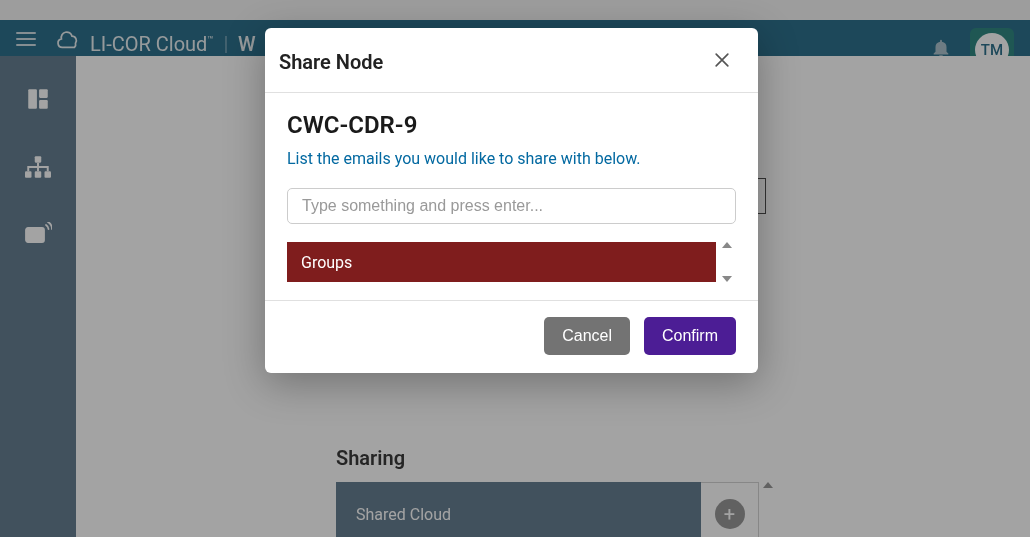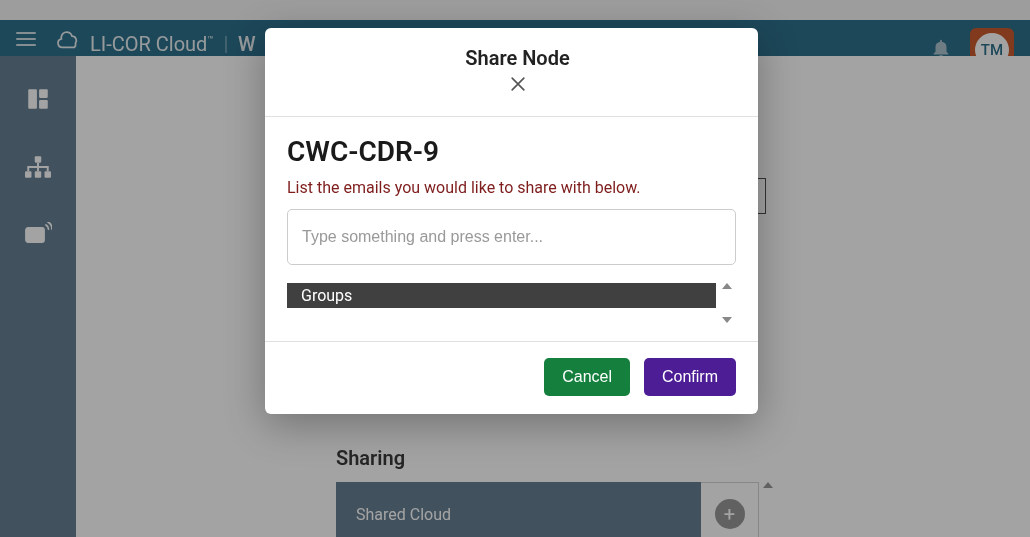--- a/index.html
+++ b/index.html
@@ -9,21 +9,21 @@
 .header { height: 56px; background: #0b5a7a; display: flex; align-items: flex-start; padding: 8px 16px; color: #fff; position: relative; z-index: 1; margin-top: 20px; }
 .menu-icon { width: 24px; height: 24px; margin-right: 16px; cursor: pointer; }
 .menu-icon div { width: 20px; height: 2px; background: #c9d9e0; margin: 4px 0; border-radius: 1px; }
 .logo-area { display: flex; align-items: center; font-size: 20px; font-weight: 500; color: #e8eef1; }
 .cloud-icon { margin-right: 8px; }
 .brand { font-weight: 400; }
 .brand sup { font-size: 10px; }
 .sep { margin: 0 10px; color: #8fb3c4; font-weight: 300; }
 .header-right { margin-left: auto; display: flex; align-items: center; gap: 18px; }
 .bell-icon { color: #9fb9c5; }
-.avatar-box { width: 44px; height: 44px; background: #c2410c; border-radius: 6px; display: flex; align-items: center; justify-content: center; }
+.avatar-box { width: 44px; height: 44px; background: #0f766e; border-radius: 6px; display: flex; align-items: center; justify-content: center; }
 .avatar { width: 34px; height: 34px; background: #fff; border-radius: 50%; display: flex; align-items: center; justify-content: center; color: #0b5a7a; font-weight: 500; font-size: 15px; }
 
 
 .sidebar { position: absolute; left: 0; top: 56px; bottom: 0; width: 76px; background: #4d6b80; z-index: 1; display: flex; flex-direction: column; align-items: center; padding-top: 30px; gap: 40px; }
 .sidebar-item { color: #fff; cursor: pointer; }
 
 
 .bg-content { position: absolute; left: 76px; right: 0; top: 56px; bottom: 0; background: #fff; z-index: 1; padding: 20px 0 0 0; }
 .section-title { font-size: 20px; font-weight: 600; color: #1a1a1a; margin-left: 260px; margin-top: 370px; }
 .panel-row { display:flex; align-items:center; margin: 12px 0 0 260px; }
@@ -34,35 +34,35 @@
 .arr { width:0; height:0; border-left:5px solid transparent; border-right:5px solid transparent; }
 .arr.up { border-bottom:6px solid #888; }
 .arr.down { border-top:6px solid #888; }
 .bg-box-outline { position:absolute; left:260px; top:122px; width:430px; height:36px; border:1px solid #333; }
 
 
 .overlay { position: absolute; inset: 0; background: rgba(50,50,50,0.45); z-index: 10; }
 
 
 .modal { position: absolute; left: 265px; top: 28px; width: 493px; background: #fff; border-radius: 6px; box-shadow: 0 10px 40px rgba(0,0,0,0.3); z-index: 20; }
-.modal-header { display: flex; align-items: center; justify-content: space-between; padding: 18px 22px 14px 34px; border-bottom: 1px solid #e0e0e0; flex-direction: column; }
+.modal-header { display: flex; align-items: center; justify-content: space-between; padding: 18px 22px 14px 14px; border-bottom: 1px solid #e0e0e0; }
 .modal-title { font-size: 20px; font-weight: 600; color: #222; }
 .close-x { color: #555; cursor: pointer; padding: 4px; }
 .modal-body { padding: 18px 22px 8px 22px; color: #333; }
-.node-name { font-size: 28px; font-weight: 600; margin-bottom: 10px; color: #1a1a1a; }
+.node-name { font-size: 24px; font-weight: 600; margin-bottom: 10px; color: #1a1a1a; }
 .desc { font-size: 16px; line-height: 1.55; color: #333; margin-bottom: 16px; }
-.instr { font-size: 16px; color: #7f1d1d; margin-bottom: 12px; }
-.email-input { width: 100%; height: 56px; border: 1px solid #ccc; border-radius: 5px; padding: 0 14px; font-size: 16px; color: #555; }
+.instr { font-size: 16px; color: #0369a1; margin-bottom: 20px; }
+.email-input { width: 100%; height: 36px; border: 1px solid #ccc; border-radius: 5px; padding: 0 14px; font-size: 16px; color: #555; }
 .email-input::placeholder { color: #999; }
 .groups-row { display:flex; align-items:flex-start; margin-top:18px; margin-bottom:10px; }
-.groups-header { flex:1; height: 25px; background: #404040; color: #fff; display: flex; align-items: center; padding: 0 14px; font-size: 16px; }
+.groups-header { flex:1; height: 40px; background: #7f1d1d; color: #fff; display: flex; align-items: center; padding: 0 14px; font-size: 16px; }
 .groups-spin { width:14px; margin-left:6px; display:flex; flex-direction:column; justify-content:space-between; height:40px; }
 .modal-footer { display: flex; justify-content: flex-end; gap: 14px; padding: 16px 22px 18px 22px; border-top: 1px solid #e0e0e0; }
 .btn { border: none; border-radius: 5px; padding: 10px 18px; font-size: 16px; cursor: pointer; }
-.btn-cancel { background: #15803d; color: #fff; }
+.btn-cancel { background: #737373; color: #fff; }
 .btn-confirm { background: #4c1d95; color: #fff; }
 </style>
 </head>
 <body>
 
 <div class="header">
   <div class="menu-icon">
     <div></div>
       <div></div>
       <div></div>

